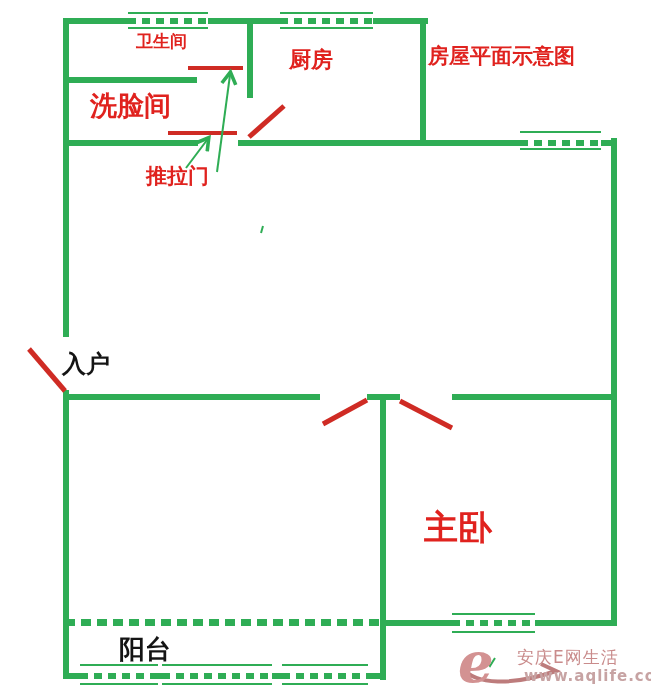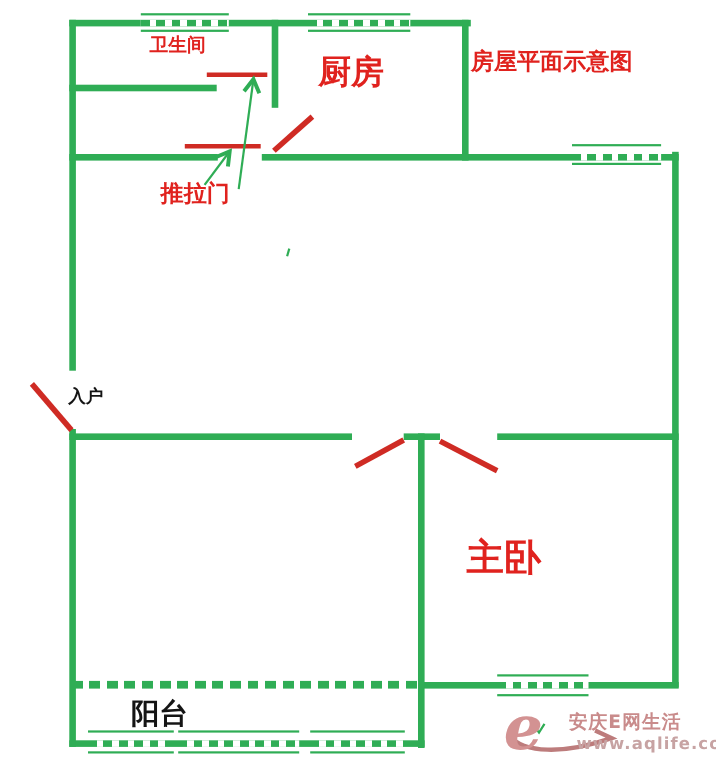--- a/index.html
+++ b/index.html
@@ -9,21 +9,21 @@
   .thin{position:absolute;height:2px;background:#2fad55;}
   .win-gap{position:absolute;height:6px;
            background:repeating-linear-gradient(90deg,transparent 0 8px,#ffffff 8px 14px);}
   .dashed-h{position:absolute;height:7px;
            background:repeating-linear-gradient(90deg,#2fad55 0 10px,transparent 10px 16px);}
   .label{position:absolute;font-weight:bold;color:#e0221e;white-space:nowrap;line-height:1;}
   .black{color:#141414;}
   .overlay{position:absolute;left:0;top:0;pointer-events:none;}
   .wm-logo{position:absolute;font-family:"DejaVu Serif",serif;font-style:italic;font-weight:bold;
            color:#d39292;line-height:1;}
-  .wm-name{position:absolute;font-weight:bold;color:#c98b8b;letter-spacing:1px;line-height:1;text-align:center;}
+  .wm-name{position:absolute;font-weight:normal;color:#c98b8b;letter-spacing:1px;line-height:1;text-align:center;}
   .wm-url{position:absolute;font-weight:bold;color:#c7a3a3;letter-spacing:1px;line-height:1;}
 </style>
 </head>
 <body>
 
 <div class="canvas">
 
   <div class="wall" style="left:63px;top:18px;width:365px;height:6px;"></div>
   <div class="wall" style="left:63px;top:77px;width:134px;height:6px;"></div>
   <div class="wall" style="left:63px;top:140px;width:135px;height:6px;"></div>
@@ -83,23 +83,24 @@
     <line x1="400" y1="401" x2="452" y2="428" stroke="#cf2b24" stroke-width="5"></line>
     <line x1="186" y1="168" x2="207" y2="140" stroke="#2fad55" stroke-width="2" marker-end="url(#ah)"></line>
     <line x1="217" y1="172" x2="230" y2="75" stroke="#2fad55" stroke-width="2" marker-end="url(#ah)"></line>
     <path d="M462,668 C476,685 512,686 556,671 L541,664" fill="none" stroke="#bd7c7c" stroke-width="4"></path>
     <polyline points="487,662 490,666 495,658" fill="none" stroke="#2fad55" stroke-width="2"></polyline>
     <line x1="263" y1="226" x2="261" y2="233" stroke="#2fad55" stroke-width="2"></line>
   </svg>
 
   <div class="label" style="left:428px;top:46px;font-size:21px;">房屋平面示意图</div>
   <div class="label" style="left:108px;top:33px;font-size:17px;margin-left:28px;">卫生间</div>
-  <div class="label" style="left:289px;top:51px;font-size:30px;">厨房</div>
+  <div class="label" style="left:90px;top:92px;font-size:27px;">洗脸间</div>
+  <div class="label" style="left:289px;top:51px;font-size:22px;font-family:Liberation Mono, monospace;">厨房</div>
   <div class="label" style="left:146px;top:166px;font-size:21px;">推拉门</div>
-  <div class="label black" style="left:62px;top:352px;font-size:16px;">入户</div>
-  <div class="label" style="left:424px;top:490px;font-size:34px;">主卧</div>
+  <div class="label black" style="left:62px;top:352px;font-size:24px;">入户</div>
+  <div class="label" style="left:424px;top:510px;font-size:34px;">主卧</div>
   <div class="label black" style="left:119px;top:636px;font-size:26px;">阳台</div>
 
   <div class="wm-logo" style="left:458px;top:634px;font-size:56px;">e</div>
   <div class="wm-name" style="left:517px;top:649px;font-size:17px;">安庆E网生活</div>
   <div class="wm-url" style="left:524px;top:669px;font-size:15px;">www.aqlife.com</div>
 
 </div>
 
 </body></html>

